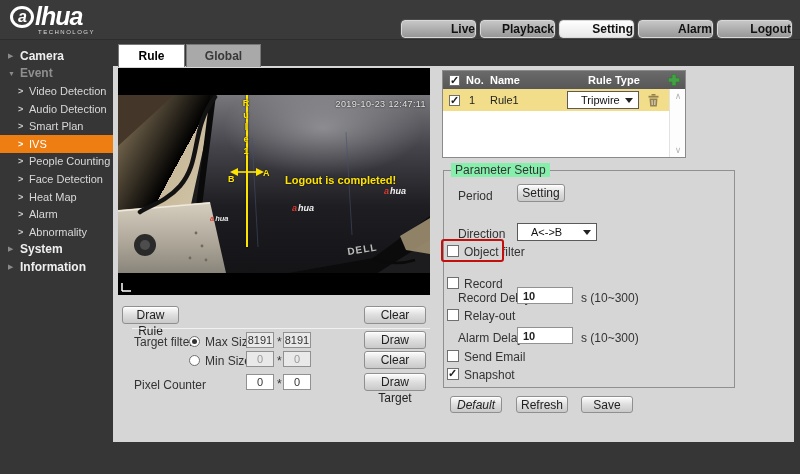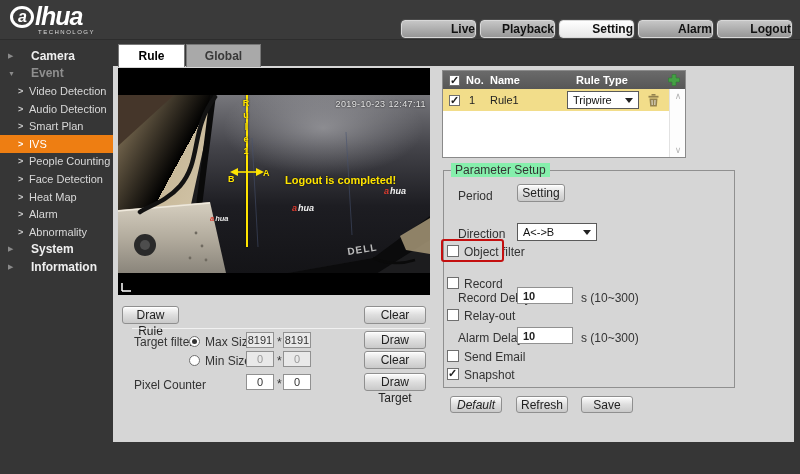--- a/index.html
+++ b/index.html
@@ -13,21 +13,21 @@
   .logo-main { font-size:25px; font-weight:bold; font-style:italic; letter-spacing:-1px; display:flex; align-items:center; }
   .logo-a { display:inline-flex; align-items:center; justify-content:center; width:24px; height:22px; border:3px solid #fff; border-radius:50%; font-size:16px; margin-right:1px; }
   .logo-sub { font-size:6px; letter-spacing:1.5px; color:#ddd; margin-left:28px; margin-top:-2px; }
   .nav { position:absolute; right:8px; top:20px; display:flex; gap:4px; }
   .nav-btn { width:75px; height:18px; font-size:12px; font-weight:bold; color:#111; text-align:right; line-height:17px;
              background:linear-gradient(#c6c6c6,#979797); border:1px solid #d8d8d8; border-radius:4px; box-shadow:0 0 0 1px #4a4a4a; cursor:pointer; }
   .nav-btn.active { background:linear-gradient(#ffffff,#e7e7e7); }
 
   
   .sidebar { position:absolute; left:0; top:47px; width:113px; }
-  .side-item { height:17.6px; display:flex; align-items:center; cursor:pointer;gap:11px; }
+  .side-item { height:17.6px; display:flex; align-items:center; cursor:pointer; }
   .side-item .tri { width:12px; margin-left:8px; font-size:7px; color:#8a8a8a; }
   .side-item .lab { font-size:12px; font-weight:bold; color:#efefef; }
   .side-item.dim .lab { color:#8f8f8f; }
   .side-sub { height:17.6px; display:flex; align-items:center; cursor:pointer; }
   .side-sub .gt { margin-left:18px; width:11px; font-size:9px; font-weight:bold; color:#cfcfcf; }
   .side-sub .lab { font-size:11px; color:#d8d8d8; }
   .side-sub.active { background:#ee7e12; }
   .side-sub.active .lab, .side-sub.active .gt { color:#fff; }
 
   
@@ -52,31 +52,31 @@
          border:1px solid #8f8f8f; border-radius:3px; box-shadow:inset 0 1px 0 #fff; cursor:pointer; line-height:16px; }
   .lbl { position:absolute; font-size:12px; color:#333; white-space:nowrap; }
   .num { position:absolute; width:28px; height:16px; border:1px solid #919191; font-size:11px; text-align:center; color:#333; background:#fff; }
   .num.dis { background:#e9e9e9; }
   .num.ghost { background:#e9e9e9; color:#9a9a9a; }
   .delay { position:absolute; width:56px; height:17px; border:1px solid #919191; font-size:11px; font-weight:bold; padding-left:5px; color:#222; background:#fff; }
   .cb { position:absolute; width:12px; height:12px; background:#fff; border:1px solid #6f6f6f; cursor:pointer; }
   .cb.checked::after { content:"✓"; position:absolute; left:0px; top:-2px; font-size:11px; font-weight:bold; color:#222; }
   .radio { position:absolute; width:11px; height:11px; background:#fff; border:1px solid #6f6f6f; border-radius:50%; cursor:pointer; }
   .radio.sel::after { content:""; position:absolute; left:2px; top:2px; width:5px; height:5px; border-radius:50%; background:#333; }
-  .select { position:absolute; background:#fff; border:1px solid #5a5a5a; font-size:11px; color:#111; padding-left:5px; cursor:pointer; display:flex; align-items:center; }
+  .select { position:absolute; background:#fff; border:1px solid #5a5a5a; font-size:11px; color:#111; padding-left:13px; cursor:pointer; display:flex; align-items:center; }
   .select::after { content:""; position:absolute; right:5px; top:50%; margin-top:-2px; border-left:4px solid transparent; border-right:4px solid transparent; border-top:5px solid #222; }
   .hline { position:absolute; height:1px; background:rgba(255,255,255,.65); }
 
   
   .rtable { position:absolute; left:442px; top:70px; width:244px; height:88px; border:1px solid #8a8a8a; background:#fff; }
   .rt-head { position:relative; height:18px; background:linear-gradient(#6a6a6a,#575757); display:flex; align-items:center; color:#fff; font-size:11px; font-weight:bold; }
   .rt-head .cb { position:relative; margin-left:6px; width:11px; height:11px; }
   .h-no { margin-left:6px; width:18px; }
   .h-name { margin-left:6px; width:80px; }
-  .h-type { margin-left:6px; }
+  .h-type { margin-left:18px; }
   .add-ic { position:absolute; right:5px; top:3px; cursor:pointer; }
   .rt-body { position:relative; height:68px; }
   .rt-row { position:relative; width:226px; height:22px; background:#f2dd8a; display:flex; align-items:center; font-size:11px; color:#222; cursor:pointer; }
   .rt-row .cb { position:relative; margin-left:6px; width:11px; height:11px; }
   .c-no { margin-left:9px; width:17px; }
   .c-name { margin-left:4px; width:77px; }
   .row-sel { position:relative; width:72px; height:18px; }
   .trash { margin-left:9px; cursor:pointer; }
   .sbar { position:absolute; right:0; top:0; width:16px; height:68px; background:#fdfdfd; border-left:1px solid #e2e2e2; }
   .sbar .up, .sbar .dn { position:absolute; left:0; width:16px; text-align:center; font-size:9px; color:#b5b5b5; cursor:pointer; }

